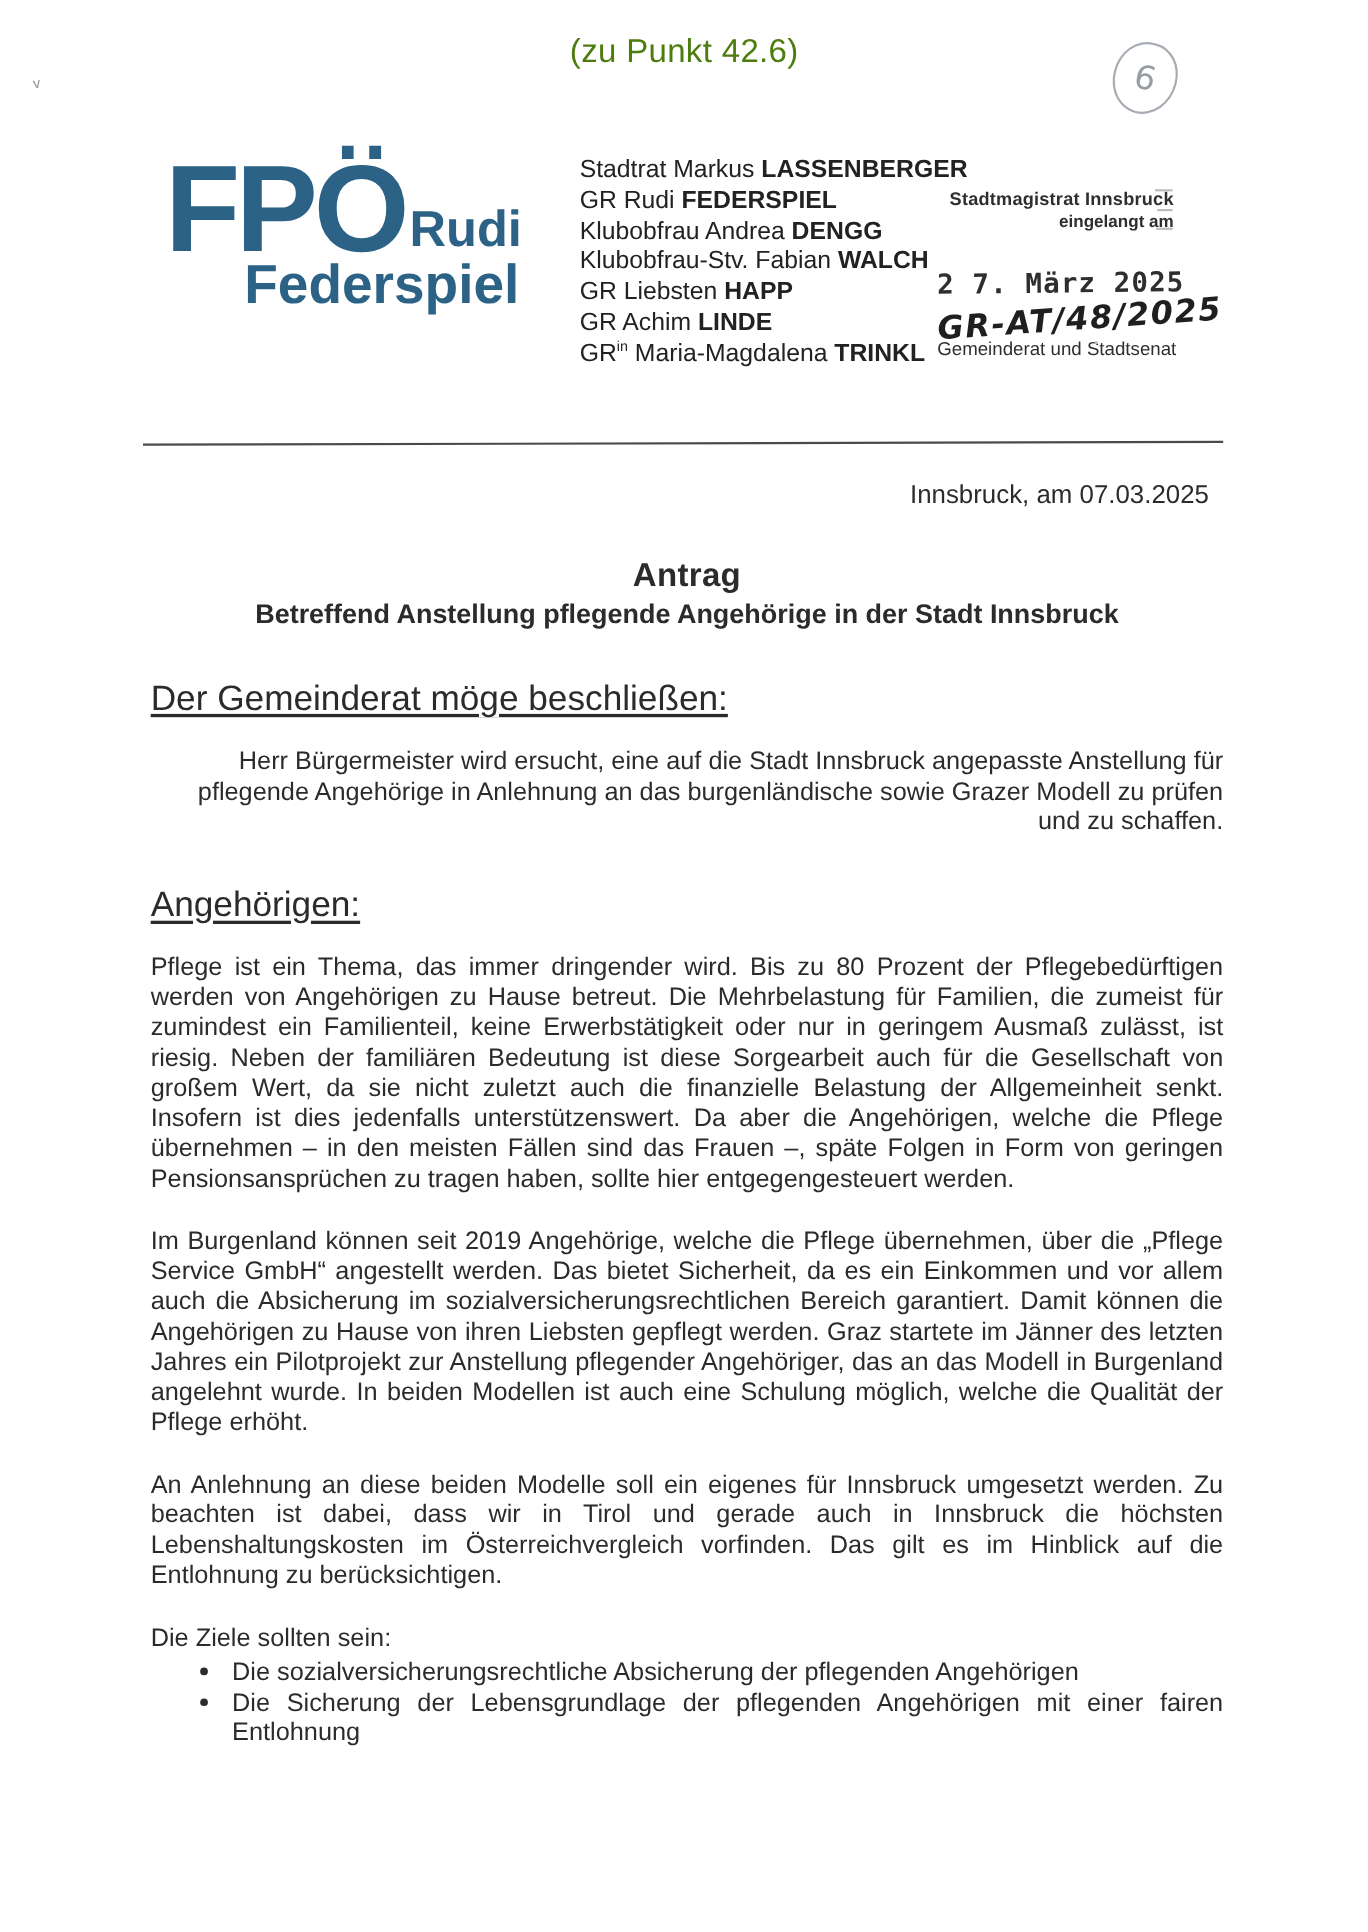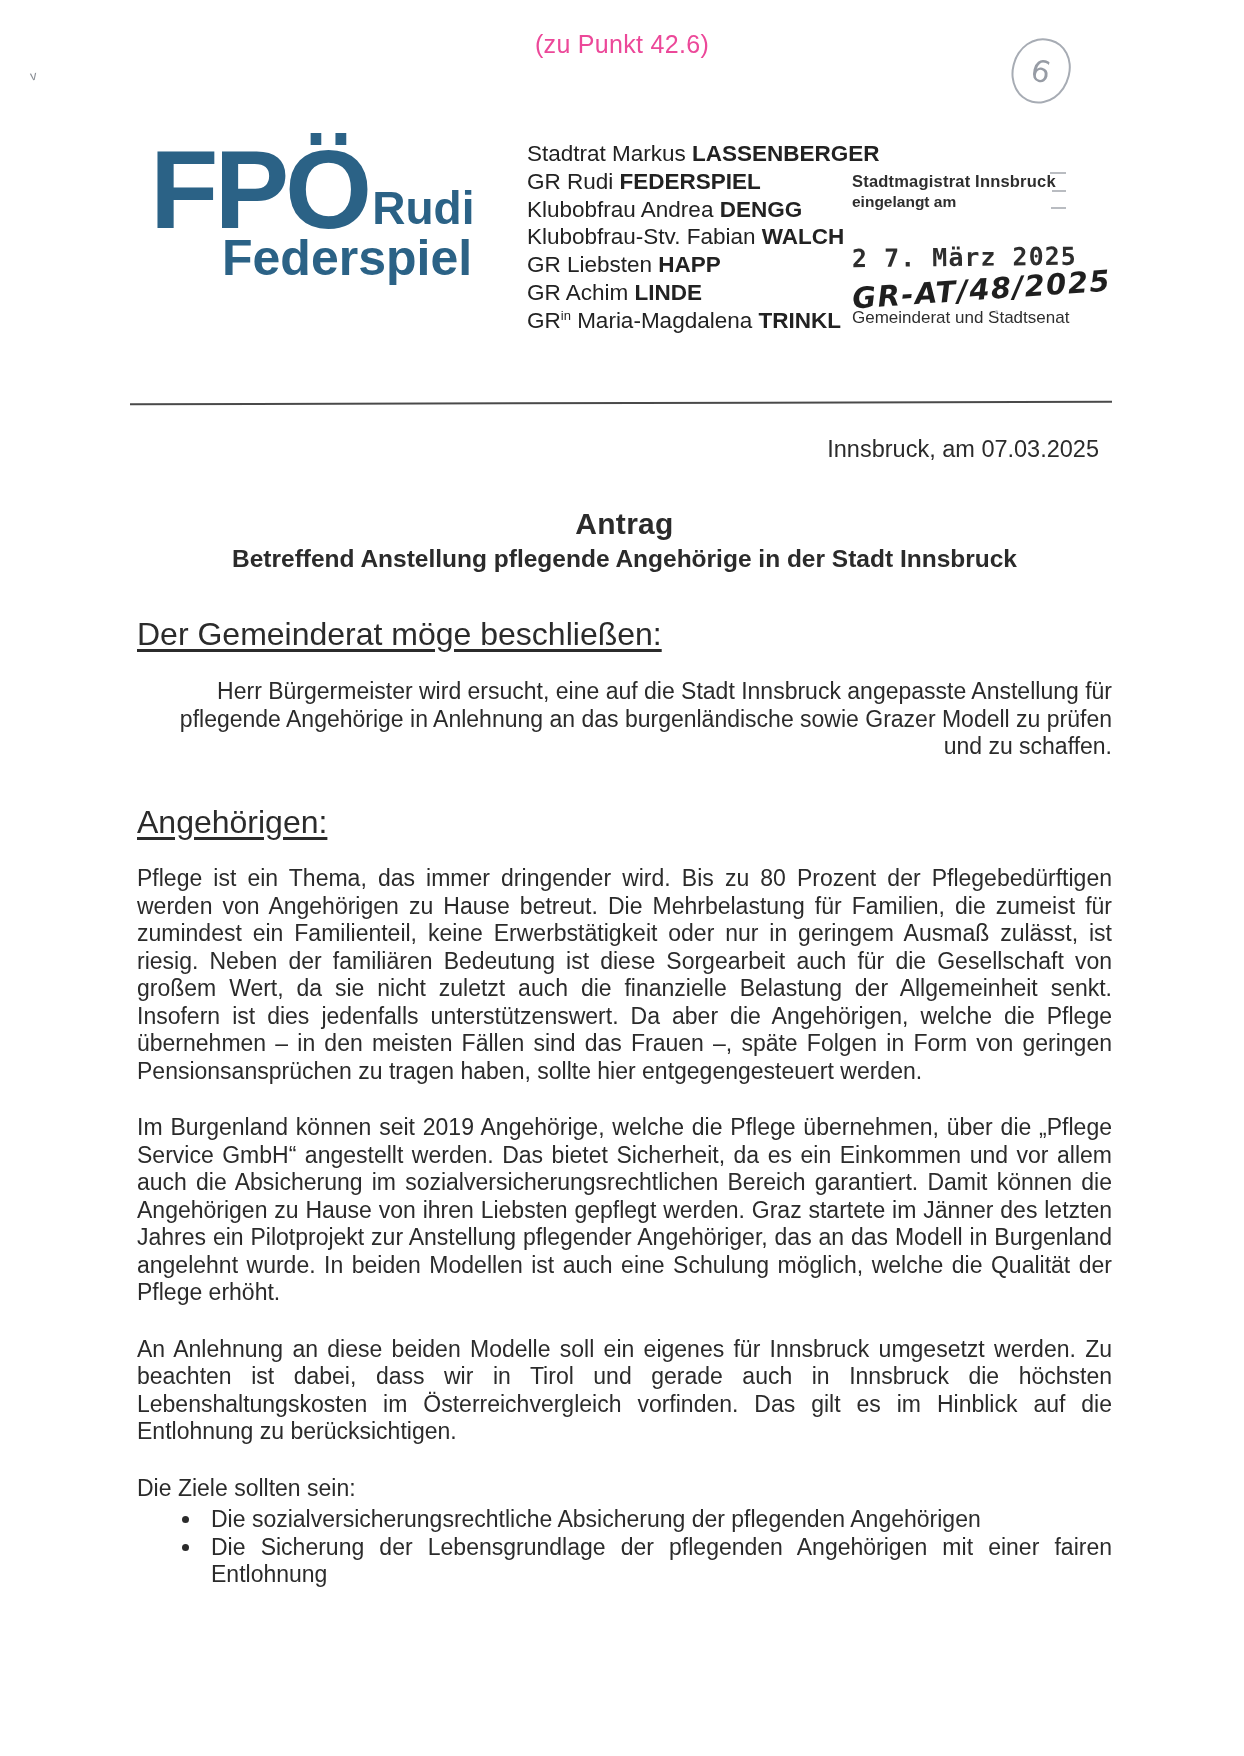--- a/index.html
+++ b/index.html
@@ -2,21 +2,21 @@
 <html lang="de"><head>
 <meta charset="utf-8">
 <style>
   html,body{margin:0;padding:0;background:#ffffff;}
   body{width:1244px;height:1756px;position:relative;font-family:"Liberation Sans",sans-serif;color:#2b2b2b;overflow:hidden;}
 
   .page{position:absolute;inset:0;background:#ffffff;}
 
   
   .ref-note{position:absolute;top:30px;left:0;width:100%;text-align:center;
-    font-size:25px;color:#ec4899;letter-spacing:.3px;}
+    font-size:30px;color:#4d7c0f;letter-spacing:.3px;}
 
   
   .circled-num{position:absolute;top:38px;left:1012px;width:54px;height:62px;
     border:2px solid #a7acb4;border-radius:50% 46% 52% 48%;transform:rotate(14deg);
     display:flex;align-items:center;justify-content:center;
     color:#979ca5;font-size:30px;font-family:"DejaVu Sans",sans-serif;}
 
   .margin-mark{position:absolute;top:68px;left:30px;color:#8a8f96;font-size:13px;transform:rotate(-8deg);}
 
   
@@ -25,21 +25,21 @@
   .logo-fpo{font-size:112px;font-weight:bold;letter-spacing:-4px;line-height:.92;}
   .logo-rudi{font-size:46px;font-weight:bold;margin-left:4px;margin-bottom:10px;}
   .logo-federspiel{font-size:50px;font-weight:bold;margin-left:72px;margin-top:-8px;}
 
   
   .submitters{position:absolute;top:140px;left:527px;font-size:22.5px;line-height:27.8px;color:#222;}
   .submitters .name{font-weight:bold;}
   .submitters sup{font-size:13px;line-height:0;}
 
   
-  .stamp{position:absolute;top:172px;left:852px;width:215px;text-align:left;color:#2e2e2e;}
+  .stamp{position:absolute;top:172px;left:852px;width:215px;text-align:right;color:#2e2e2e;}
   .stamp-line1{font-size:16.5px;font-weight:600;letter-spacing:.2px;}
   .stamp-line2{font-size:15.5px;font-weight:600;margin-top:2px;}
   .stamp-date{font-family:"DejaVu Sans Mono",monospace;font-size:25px;font-weight:bold;
     margin-top:32px;letter-spacing:1px;white-space:nowrap;transform:rotate(-.6deg);}
   .stamp-ref{font-family:"DejaVu Sans",sans-serif;font-style:italic;font-weight:bold;
     font-size:29px;letter-spacing:1.5px;margin-top:2px;transform:rotate(-4deg);white-space:nowrap;color:#1f1f1f;}
   .stamp-line3{font-size:17px;margin-top:0px;white-space:nowrap;}
 
   .scan-dash{position:absolute;background:#b9bcc1;height:2px;}
   .dash1{top:172px;left:1050px;width:16px;}

